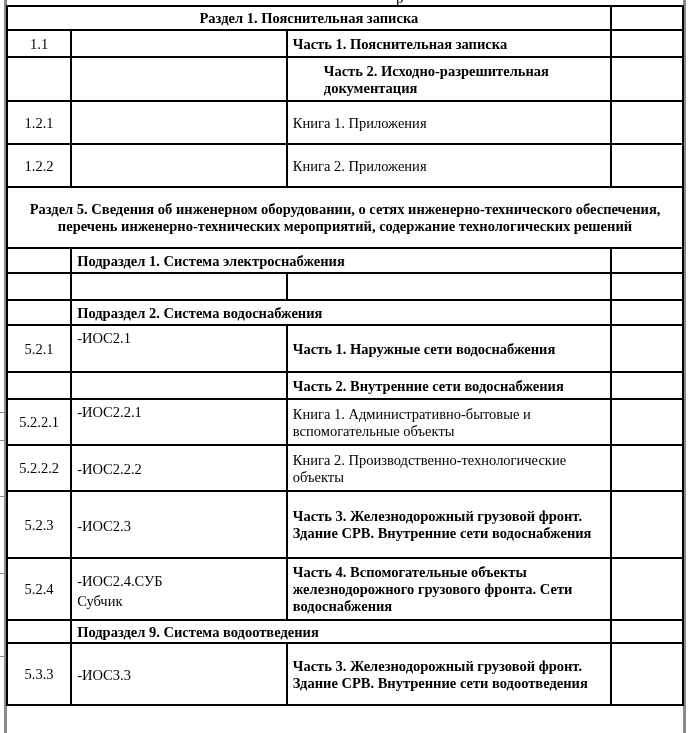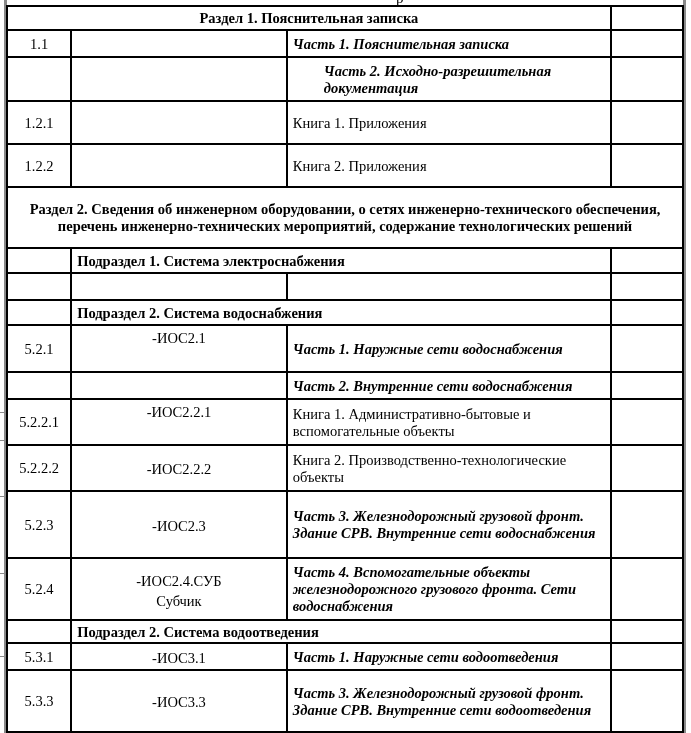--- a/index.html
+++ b/index.html
@@ -55,31 +55,31 @@
       font-size: 14.5px;
       line-height: 17px;
     }
     table.doc td {
       border: 2px solid #000;
       padding: 2px 5px 1px 5px;
       vertical-align: middle;
       overflow: hidden;
     }
     table.doc td.num { text-align: center; }
-    table.doc td.code { text-align: center; vertical-align: top; padding-top: 4px; }
+    table.doc td.code { vertical-align: top; padding-top: 4px; }
     table.doc td.sec {
       text-align: center;
       font-weight: bold;
     }
     table.doc td.sub {
       font-weight: bold;
       text-align: left;
       margin-top: 32px;
     }
-    .bi { font-weight: bold; font-style: italic; }
+    .bi { font-weight: bold; }
     .col1 { width: 64px; }
     .col2 { width: 215px; }
     .col3 { width: 323px; }
     .col4 { width: 72px; }
     tr.r-sec1 td { height: 19px; }
     tr.r-h21 td { height: 20px; margin-left: 24px; }
     tr.r-h37 td { height: 37px; padding-left: 36px; }
     tr.r-h36 td { height: 36px; }
     tr.r-sec5 td { height: 56px; }
     tr.r-h20 td { height: 20px; }
@@ -134,21 +134,21 @@
       <td></td>
     </tr>
     <tr class="r-h36">
       <td class="num">1.2.2</td>
       <td class="code"></td>
       <td>Книга 2. Приложения</td>
       <td></td>
     </tr>
 
     <tr class="r-sec5">
-      <td class="sec" colspan="4">Раздел 2. Сведения об инженерном оборудовании, о сетях инженерно-технического обеспечения, перечень инженерно-технических мероприятий, содержание технологических решений</td>
+      <td class="sec" colspan="4">Раздел 5. Сведения об инженерном оборудовании, о сетях инженерно-технического обеспечения, перечень инженерно-технических мероприятий, содержание технологических решений</td>
     </tr>
 
     <tr class="r-h20">
       <td></td>
       <td class="sub" colspan="2">Подраздел 1. Система электроснабжения</td>
       <td></td>
     </tr>
     <tr class="r-h20">
       <td class="num"></td>
       <td class="code"></td>
@@ -196,27 +196,21 @@
       <td class="code" style="vertical-align:middle; line-height:20px">
         <div>-ИОС2.4.СУБ</div>
         <div>Субчик</div>
       </td>
       <td class="bi">Часть 4. Вспомогательные объекты железнодорожного грузового фронта. Сети водоснабжения</td>
       <td></td>
     </tr>
 
     <tr class="r-h18">
       <td></td>
-      <td class="sub" colspan="2">Подраздел 2. Система водоотведения</td>
-      <td></td>
-    </tr>
-    <tr class="r-h20">
-      <td class="num">5.3.1</td>
-      <td class="code" style="vertical-align:middle">-ИОС3.1</td>
-      <td class="bi">Часть 1. Наружные сети водоотведения</td>
+      <td class="sub" colspan="2">Подраздел 9. Система водоотведения</td>
       <td></td>
     </tr>
     <tr class="r-h56">
       <td class="num">5.3.3</td>
       <td class="code" style="vertical-align:middle">-ИОС3.3</td>
       <td class="bi">Часть 3. Железнодорожный грузовой фронт. Здание СРВ. Внутренние сети водоотведения</td>
       <td></td>
     </tr>
 
   </tbody>

